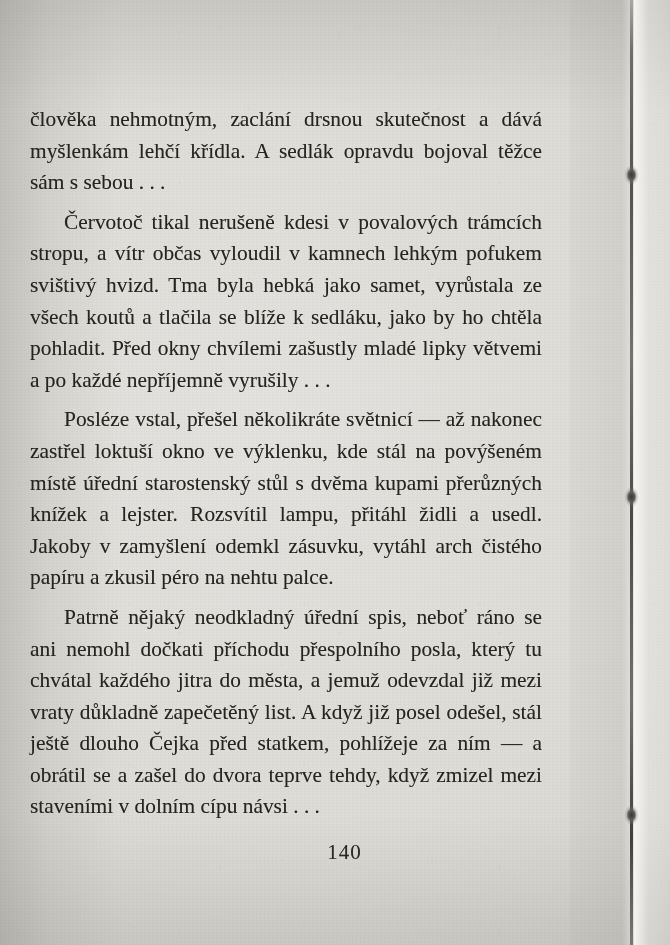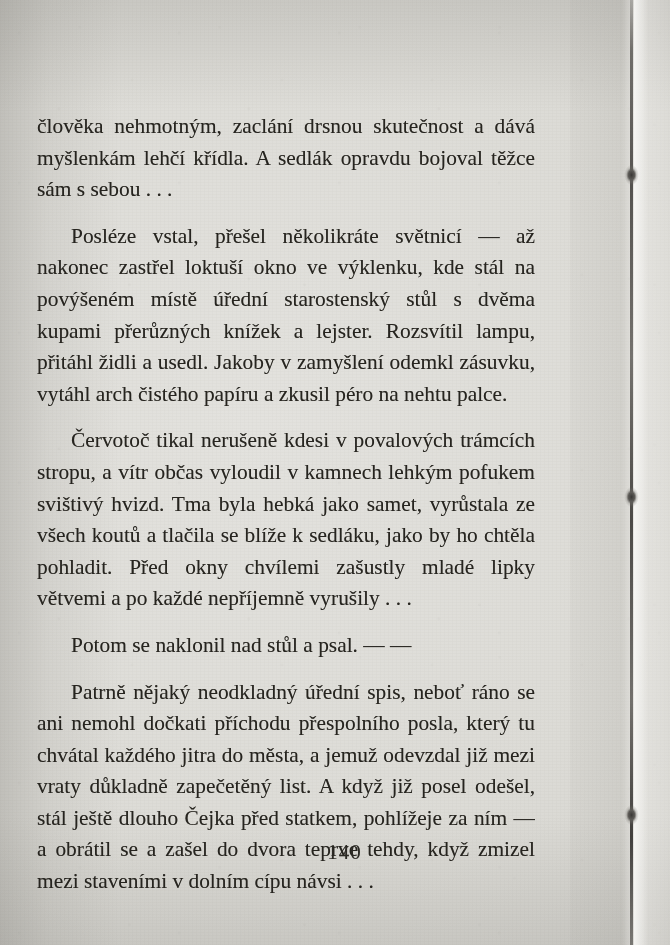--- a/index.html
+++ b/index.html
@@ -111,21 +111,21 @@
     left: 22px;
     top: 96px;
     width: 528px;
     color: #26241f;
     font-size: 21.4px;
     line-height: 31.6px;
     text-align: justify;
     text-rendering: optimizeLegibility;
   }
   #text-column p {
-    margin: 15px;
+    margin: 8px;
     text-indent: 34px;
     hyphens: none;
   }
   #text-column p.no-indent {
     text-indent: 0;
   }
   
   #text-column, #folio {
     text-shadow: 0 0 .5px rgba(38,36,31,.32);
   }
@@ -158,23 +158,22 @@
 
   <div id="edge-strip"></div>
   <div id="crease-line"></div>
   <div id="crease-highlight"></div>
   <div class="stitch" id="stitch-1"></div>
   <div class="stitch" id="stitch-2"></div>
   <div class="stitch" id="stitch-3"></div>
 
   <div id="text-column">
     <p class="no-indent">člověka nehmotným, zaclání drsnou skutečnost a dává myšlenkám lehčí křídla. A sedlák opravdu bojoval těžce sám s sebou . . .</p>
+    <p>Červotoč tikal nerušeně kdesi v povalových trámcích stropu, a vítr občas vyloudil v kamnech lehkým pofukem svištivý hvizd. Tma byla hebká jako samet, vyrůstala ze všech koutů a tlačila se blíže k sedláku, jako by ho chtěla pohladit. Před okny chvílemi zašustly mladé lipky větvemi a po každé nepříjemně vyrušily . . .</p>
     <p>Posléze vstal, přešel několikráte světnicí — až nakonec zastřel loktuší okno ve výklenku, kde stál na povýšeném místě úřední starostenský stůl s dvěma kupami přerůzných knížek a lejster. Rozsvítil lampu, přitáhl židli a usedl. Jakoby v zamyšlení odemkl zásuvku, vytáhl arch čistého papíru a zkusil péro na nehtu palce.</p>
-    <p>Červotoč tikal nerušeně kdesi v povalových trámcích stropu, a vítr občas vyloudil v kamnech lehkým pofukem svištivý hvizd. Tma byla hebká jako samet, vyrůstala ze všech koutů a tlačila se blíže k sedláku, jako by ho chtěla pohladit. Před okny chvílemi zašustly mladé lipky větvemi a po každé nepříjemně vyrušily . . .</p>
-    <p>Potom se naklonil nad stůl a psal. — —</p>
     <p>Patrně nějaký neodkladný úřední spis, neboť ráno se ani nemohl dočkati příchodu přespolního posla, který tu chvátal každého jitra do města, a jemuž odevzdal již mezi vraty důkladně zapečetěný list. A když již posel odešel, stál ještě dlouho Čejka před statkem, pohlížeje za ním — a obrátil se a zašel do dvora teprve tehdy, když zmizel mezi staveními v dolním cípu návsi . . .</p>
   </div>
 
   <div id="folio">
     <span class="folio-num">140</span>
   </div>
 
 </div>
 
 </body></html>

